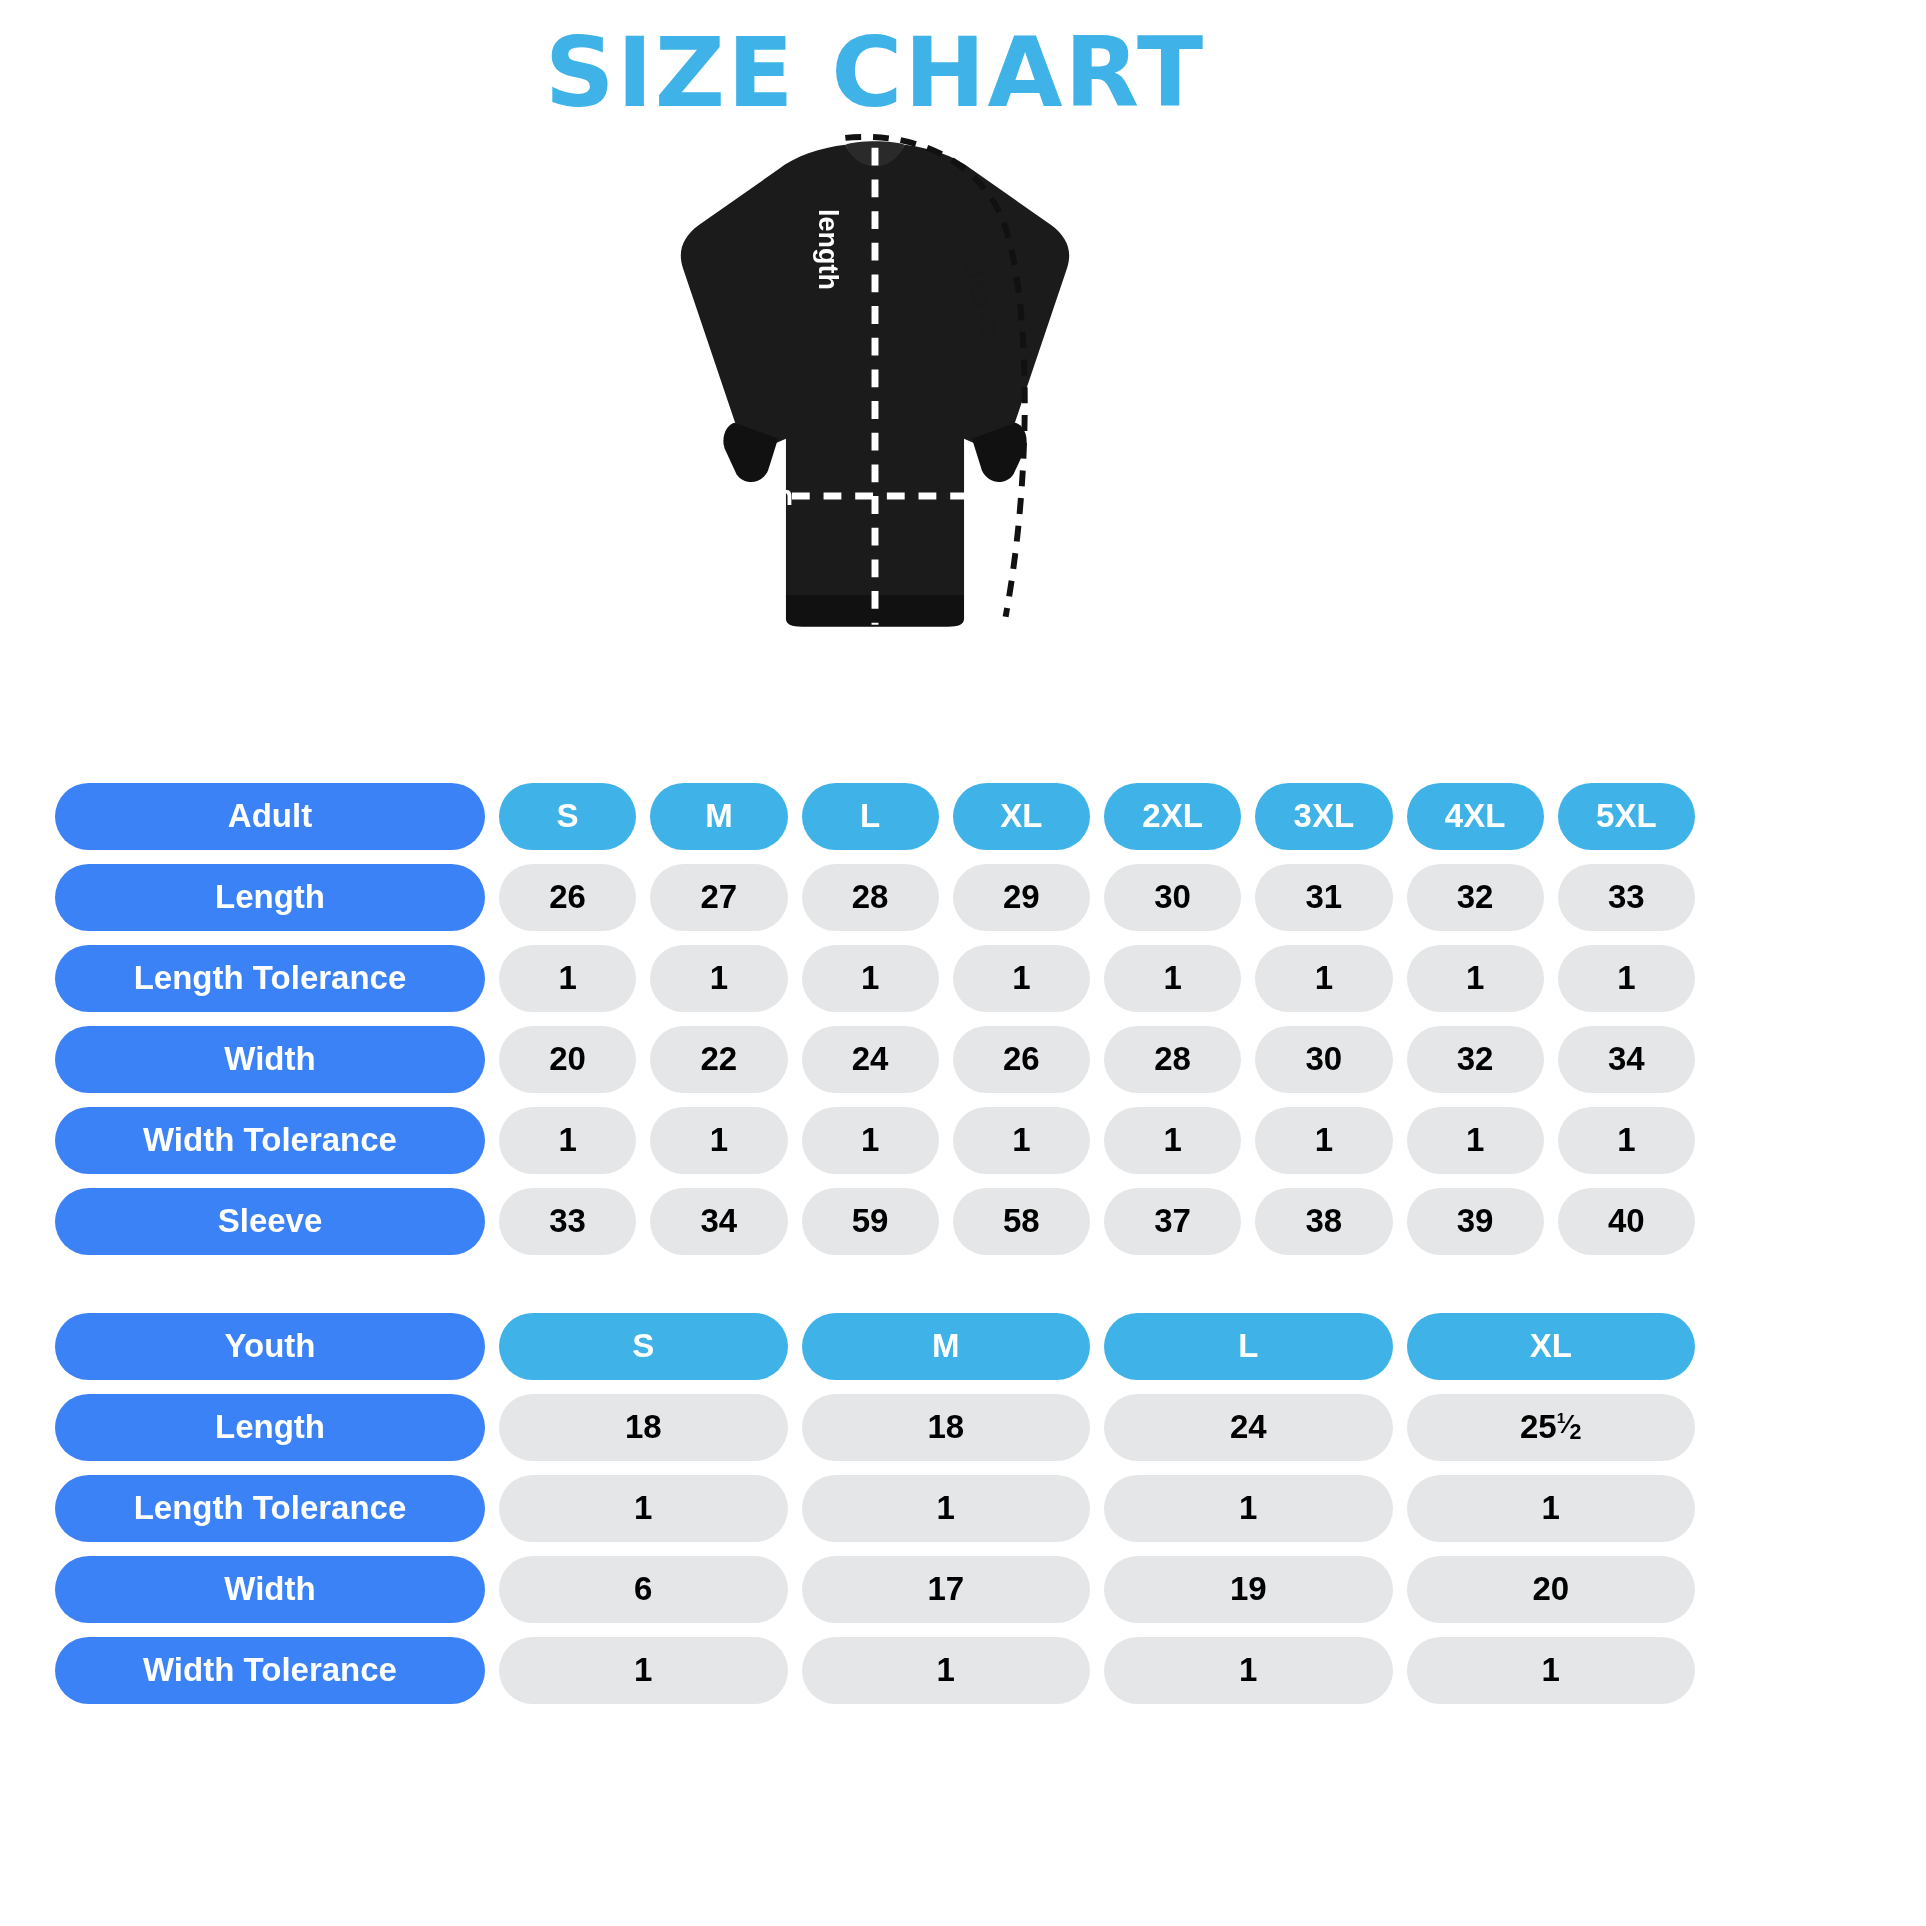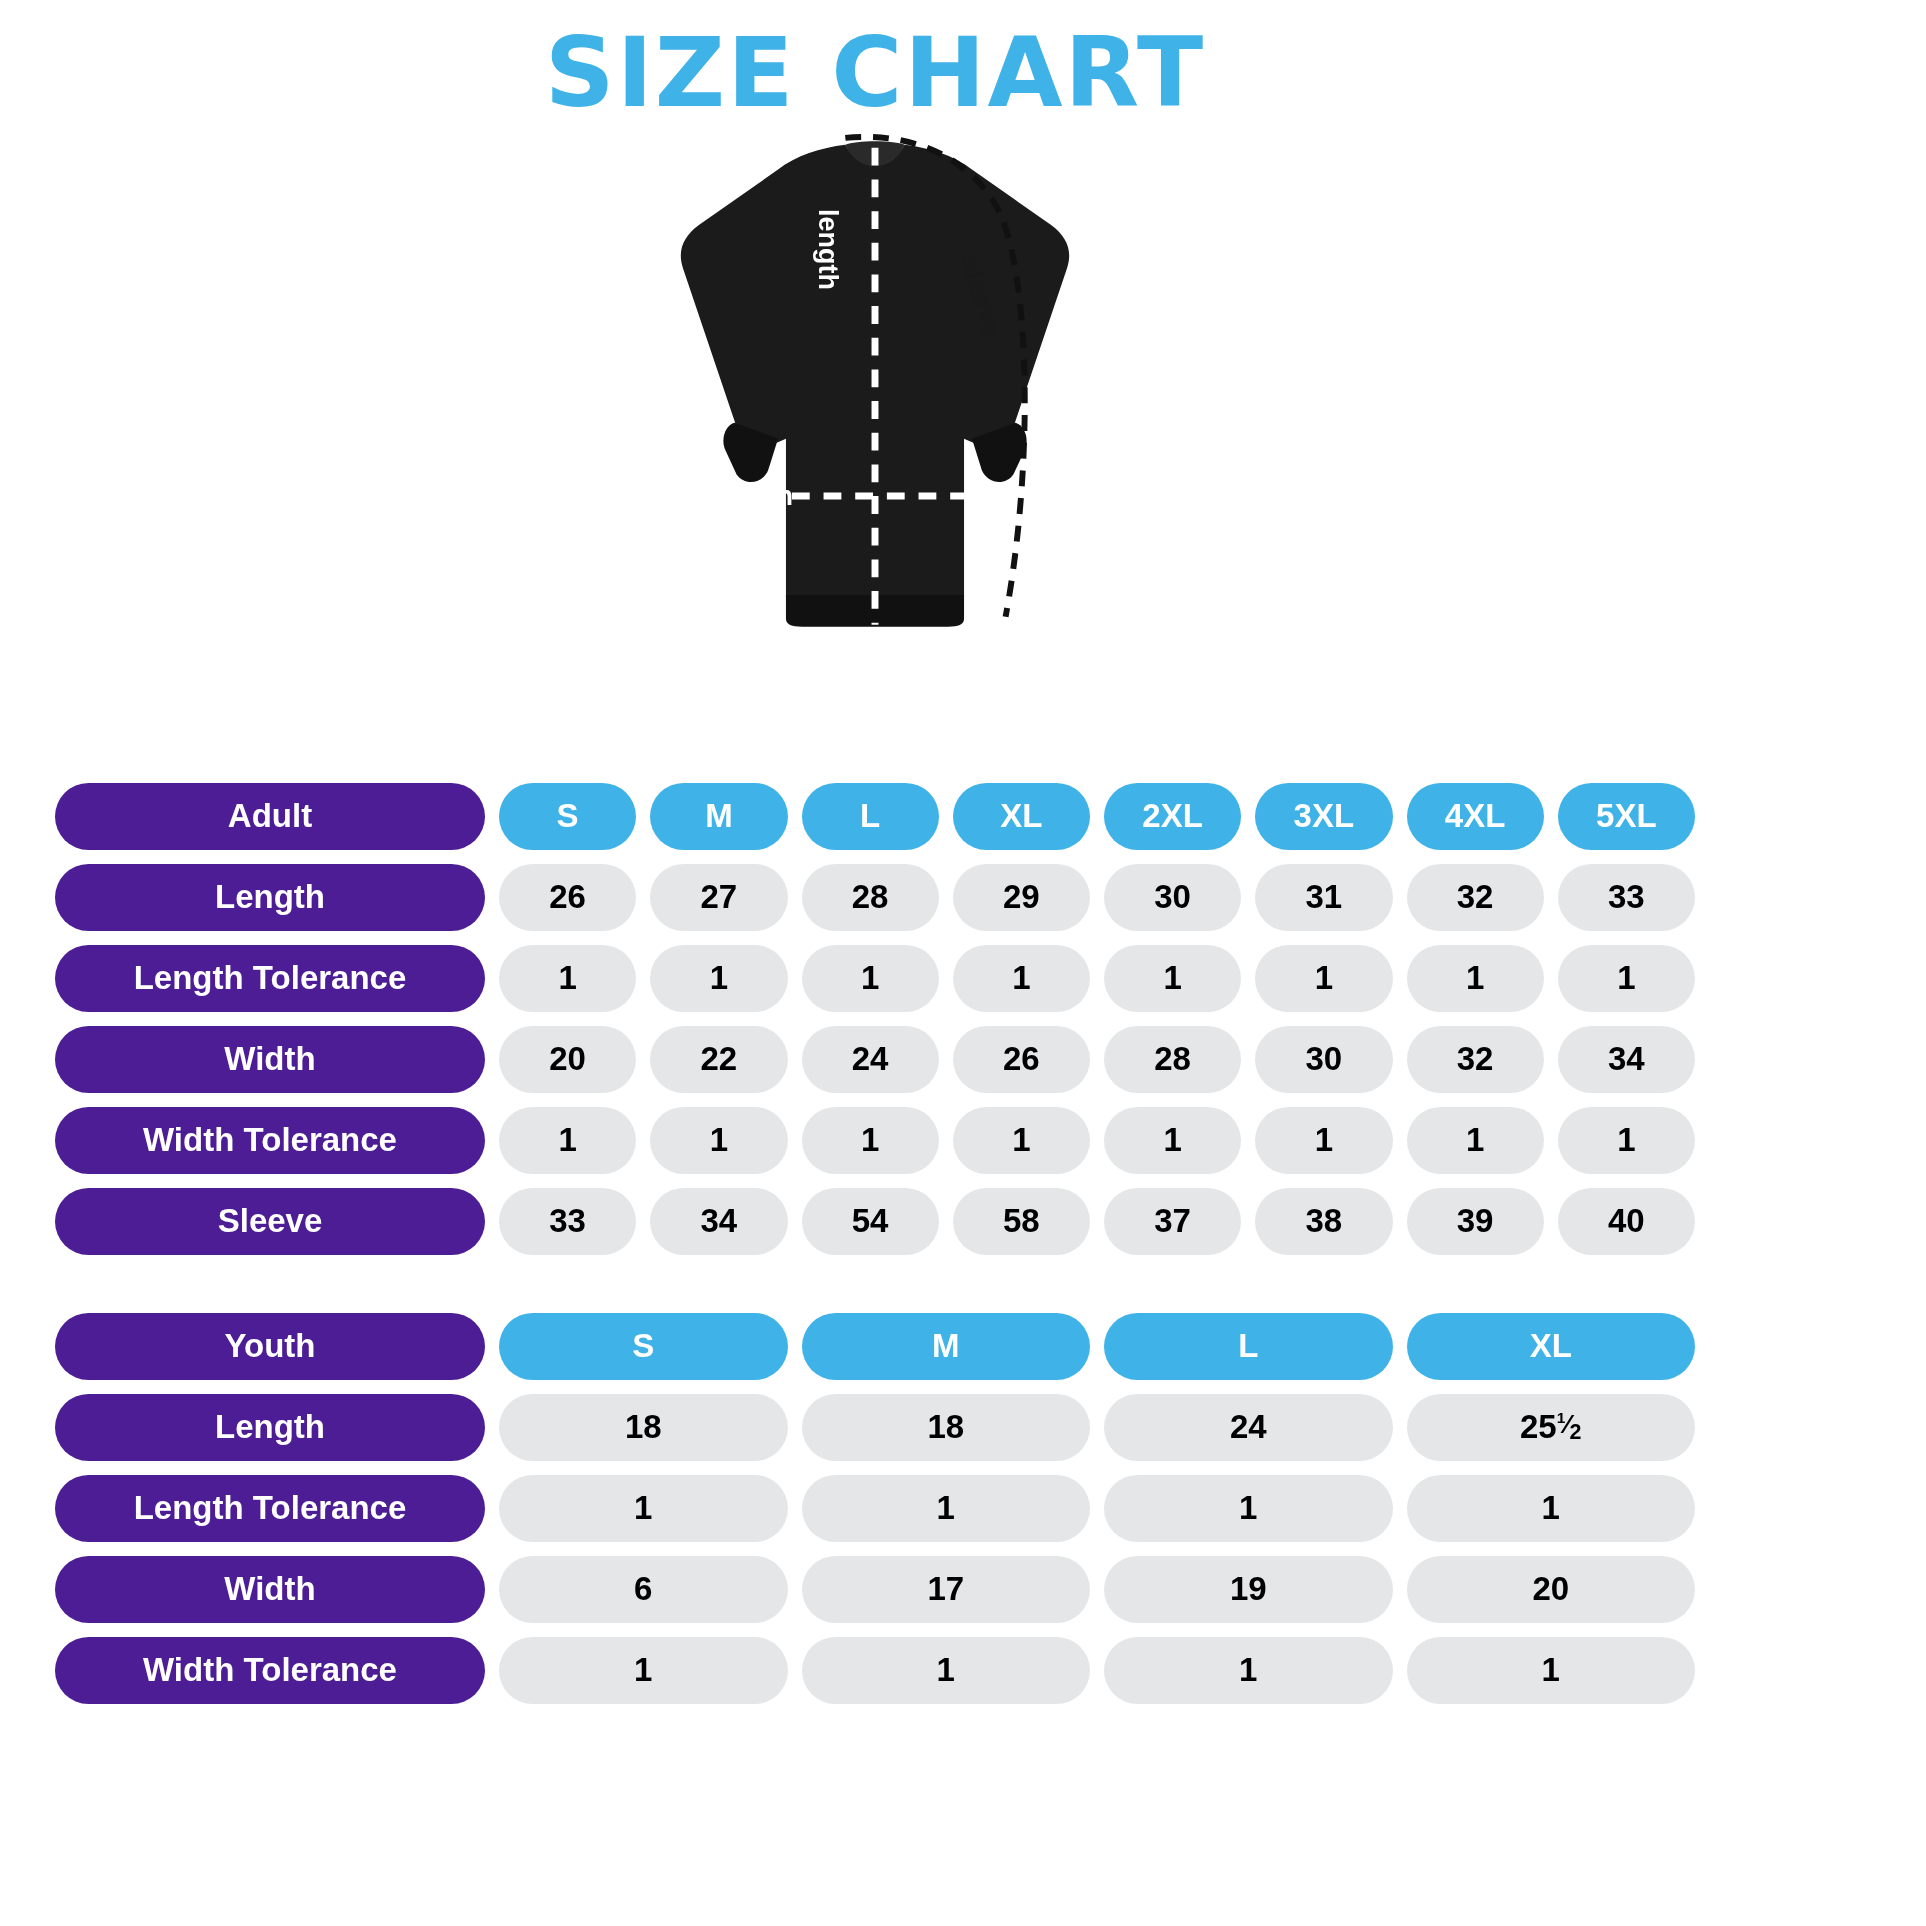--- a/index.html
+++ b/index.html
@@ -74,21 +74,21 @@
     padding: 0 55px;
     box-sizing: border-box;
   }
   .grid-row {
     display: flex;
     align-items: stretch;
     margin-bottom: 14px;
   }
   .label-cell {
     flex: 0 0 430px;
-    background: #4c1d95;
+    background: #3b82f6;
     color: #ffffff;
     border-radius: 34px;
     font-size: 33px;
     font-weight: bold;
     display: flex;
     align-items: center;
     justify-content: center;
     height: 67px;
     box-sizing: border-box;
     margin-right: 14px;
@@ -243,21 +243,21 @@
         <div class="cell val">1</div>
         <div class="cell val">1</div>
       </div>
     </div>
 
     <div class="grid-row">
       <div class="label-cell">Sleeve</div>
       <div class="cells">
         <div class="cell val">33</div>
         <div class="cell val">34</div>
-        <div class="cell val">54</div>
+        <div class="cell val">59</div>
         <div class="cell val">58</div>
         <div class="cell val">37</div>
         <div class="cell val">38</div>
         <div class="cell val">39</div>
         <div class="cell val">40</div>
       </div>
     </div>
 
   </div>
 

